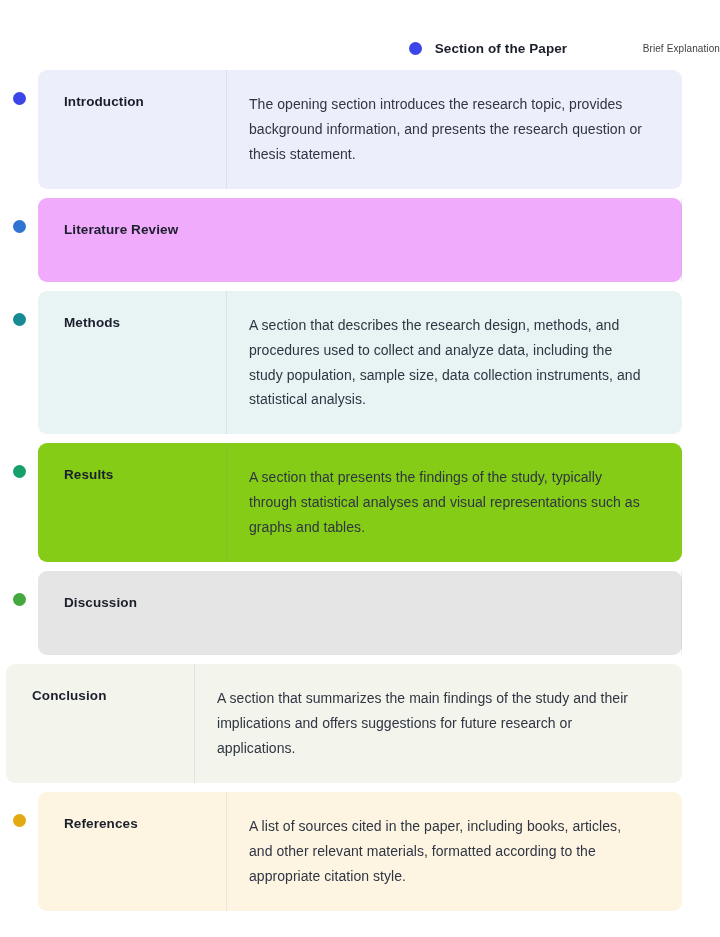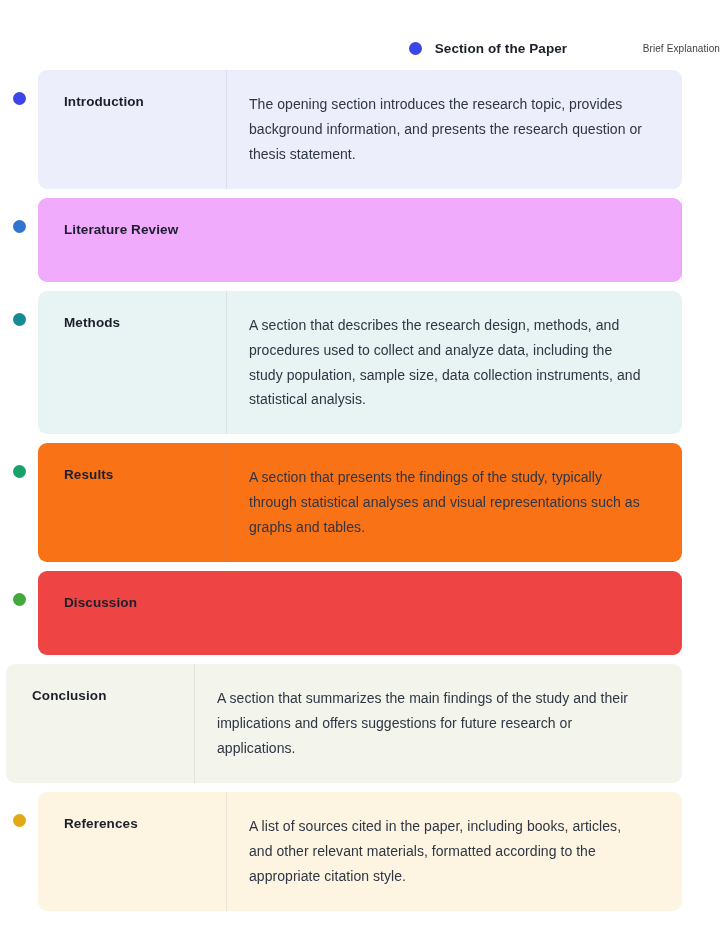--- a/index.html
+++ b/index.html
@@ -145,29 +145,29 @@
         <div class="row-divider"></div>
       </div>
       <div class="row" style="background: rgb(232, 243, 244);">
         <div class="row-dot-holder">
           <span class="dot" style="background: rgb(23, 138, 147);"></span>
         </div>
         <div class="row-name">Methods</div>
         <div class="row-divider"></div>
         <div class="row-desc">A section that describes the research design, methods, and procedures used to collect and analyze data, including the study population, sample size, data collection instruments, and statistical analysis.</div>
       </div>
-      <div class="row" style="background: #f97316;">
+      <div class="row" style="background: #84cc16;">
         <div class="row-dot-holder">
           <span class="dot" style="background: rgb(23, 160, 106);"></span>
         </div>
         <div class="row-name">Results</div>
         <div class="row-divider"></div>
         <div class="row-desc">A section that presents the findings of the study, typically through statistical analyses and visual representations such as graphs and tables.</div>
       </div>
-      <div class="row" style="background: #ef4444;">
+      <div class="row" style="background: #e5e5e5;">
         <div class="row-dot-holder">
           <span class="dot" style="background: rgb(68, 168, 63);"></span>
         </div>
         <div class="row-name">Discussion</div>
         <div class="row-divider"></div>
       </div>
       <div class="row" style="background: rgb(243, 244, 236); margin-left: 6px;">
         <div class="row-dot-holder">
           <span class="dot" style="background: rgb(138, 165, 33);"></span>
         </div>

